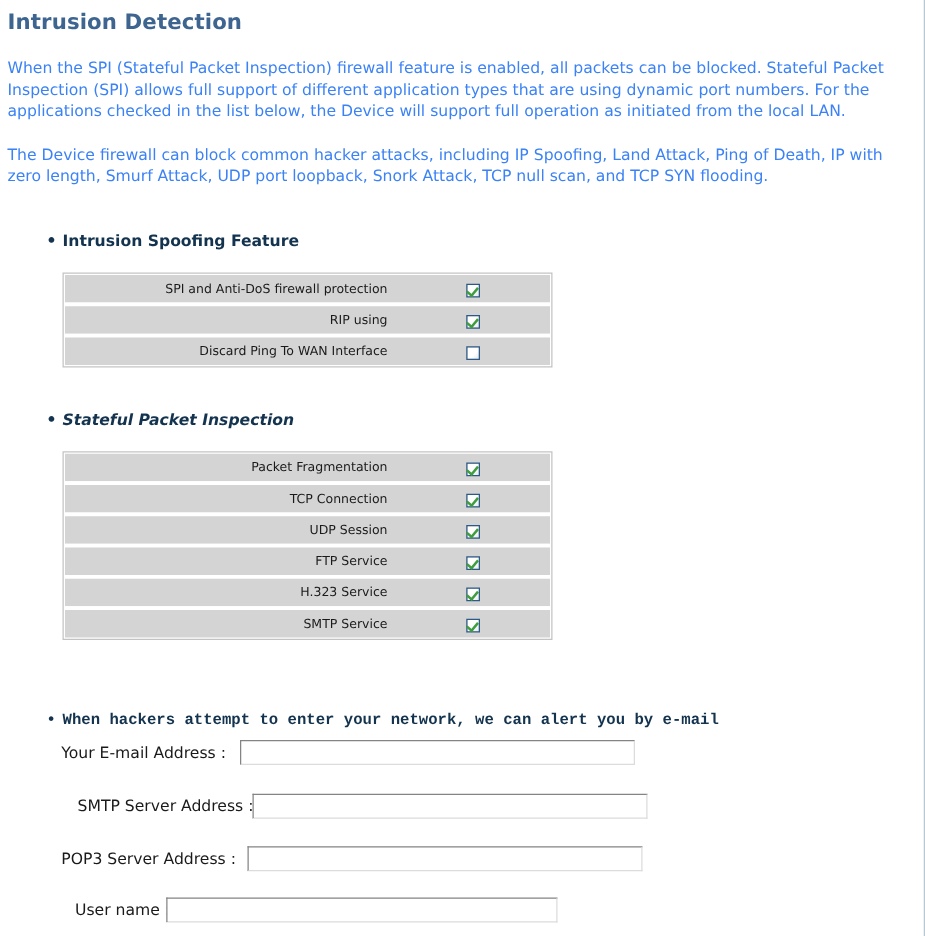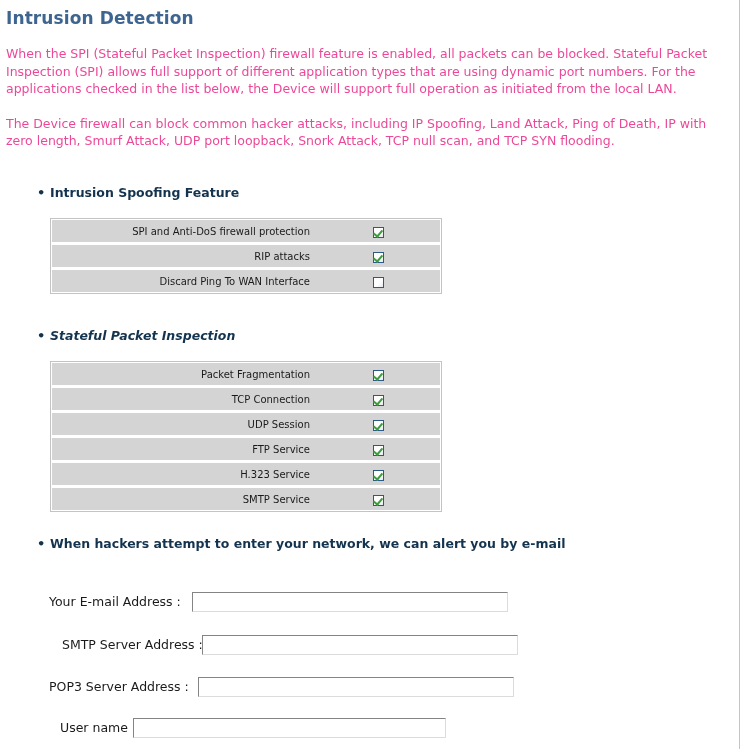--- a/index.html
+++ b/index.html
@@ -33,21 +33,21 @@
     letter-spacing: 0.1px;
     white-space: nowrap;
   }
   .intro {
     position: absolute;
     left: 6px;
     top: 45px;
     width: 728px;
     font-size: 12.5px;
     line-height: 17.5px;
-    color: #ec4899;
+    color: #3b82f6;
   }
   .intro p {
     margin: 0;
   }
   .intro p.second {
     margin-top: 17px;
   }
 
   .section-heading {
     position: absolute;
@@ -181,21 +181,21 @@
   <table class="opt-table" id="table-idf" style="left:50px; top:218px;">
     <tbody>
         <tr class="opt-row">
           <td class="cell-label">SPI and Anti-DoS firewall protection</td>
           <td class="cell-check"><span class="cb checked"></span></td>
         </tr>
         <tr class="spacer-row">
           <td colspan="2"></td>
         </tr>
         <tr class="opt-row">
-          <td class="cell-label">RIP attacks</td>
+          <td class="cell-label">RIP using</td>
           <td class="cell-check"><span class="cb checked"></span></td>
         </tr>
         <tr class="spacer-row">
           <td colspan="2"></td>
         </tr>
         <tr class="opt-row">
           <td class="cell-label">Discard Ping To WAN Interface</td>
           <td class="cell-check"><span class="cb"></span></td>
         </tr>
       </tbody>
@@ -242,21 +242,21 @@
         <tr class="spacer-row">
           <td colspan="2"></td>
         </tr>
         <tr class="opt-row">
           <td class="cell-label">SMTP  Service</td>
           <td class="cell-check"><span class="cb checked"></span></td>
         </tr>
       </tbody>
   </table>
 
-  <div class="section-heading" style="left:37px; top:536px;">
+  <div class="section-heading" style="left:37px; top:568px;font-family:Liberation Mono, monospace;">
     <span class="bullet">•</span><span>When hackers attempt to enter your network, we can alert you by e-mail</span>
   </div>
 
   <div id="email-fields">
       <div class="field-row" style="left: 0px; top: 592px;">
         <span class="field-label" style="position: absolute; left: 49px; top: 0px;">Your E-mail Address :</span>
         <input type="text" class="field-input" style="position: absolute; left: 192px; top: 0px; width: 316px;">
       </div>
       <div class="field-row" style="left: 0px; top: 635px;">
         <span class="field-label" style="position: absolute; left: 62px; top: 0px;">SMTP Server Address :</span>

